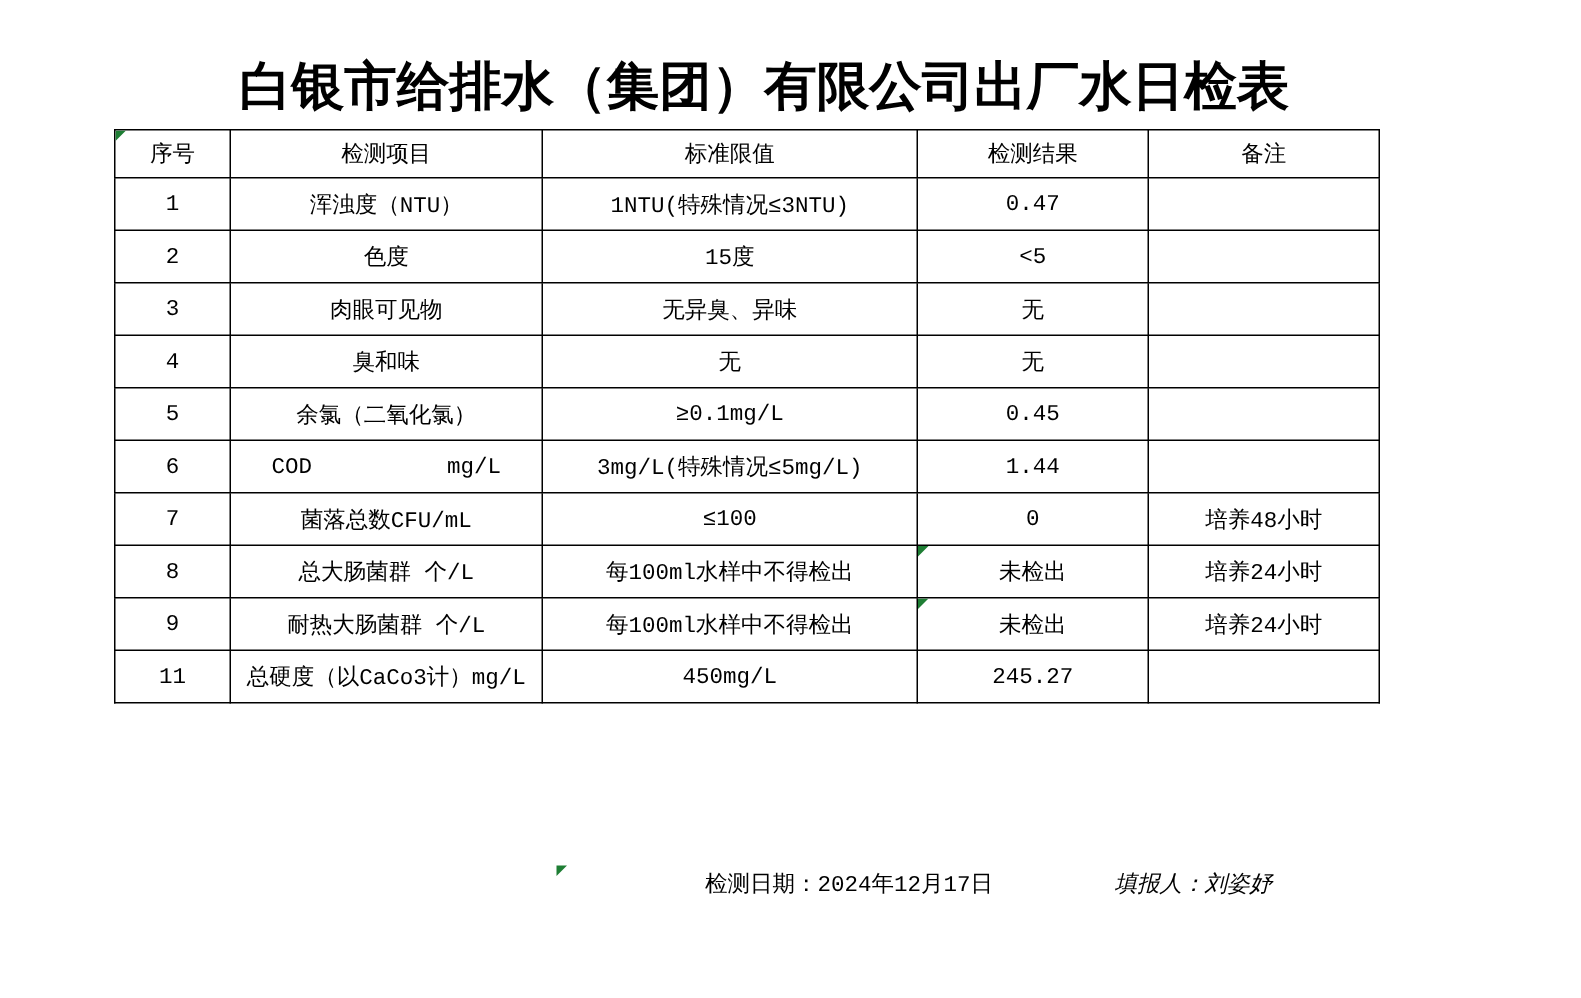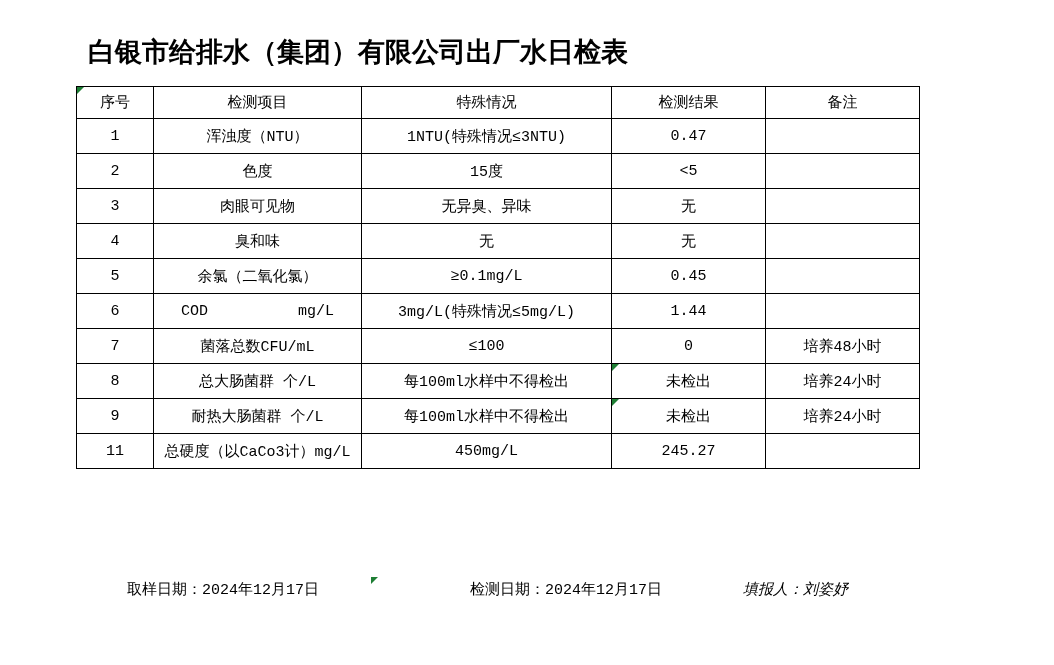--- a/index.html
+++ b/index.html
@@ -7,24 +7,24 @@
     position:relative;
     width:1054px;height:665px;
     background:#ffffff;
     color:#000;
     font-family:"Liberation Mono","DejaVu Sans Mono",monospace;
     overflow:hidden;
   }
   .title{
     position:absolute;
     top:34px;left:88px;width:843px;
-    text-align:left;
+    text-align:center;
     font-family:"Liberation Sans","DejaVu Sans",sans-serif;
     font-weight:700;
-    font-size:27px;
+    font-size:35px;
     letter-spacing:0px;
     white-space:nowrap;
   }
   table.report{
     position:absolute;
     left:76px;top:86px;
     width:843px;
     border-collapse:collapse;
     table-layout:fixed;
   }
@@ -81,21 +81,21 @@
         <col style="width:154px">
         <col style="width:154px">
     </colgroup>
     <tbody>
         <tr class="hdr">
       <th>
         <span class="flag"></span>
         <span>序号</span>
       </th>
       <th>检测项目</th>
-      <th>特殊情况</th>
+      <th>标准限值</th>
       <th>检测结果</th>
       <th>备注</th>
     </tr>
 
     <tr class="row">
       <td>1</td>
       <td class="c-item">浑浊度（NTU）</td>
       <td>1NTU(特殊情况≤3NTU)</td>
       <td>0.47</td>
       <td></td>
@@ -167,17 +167,16 @@
       <td class="c-item">总硬度（以CaCo3计）mg/L</td>
       <td>450mg/L</td>
       <td>245.27</td>
       <td></td>
     </tr>
   </tbody>
     </table>
 
   <div class="flag-stray"></div>
 
-  <div class="footer-item" id="foot-sampling">取样日期：2024年12月17日</div>
   <div class="footer-item" id="foot-test">检测日期：2024年12月17日</div>
   <div class="footer-item" id="foot-reporter">填报人：刘姿妤</div>
 
 </div>
 
 </body></html>

